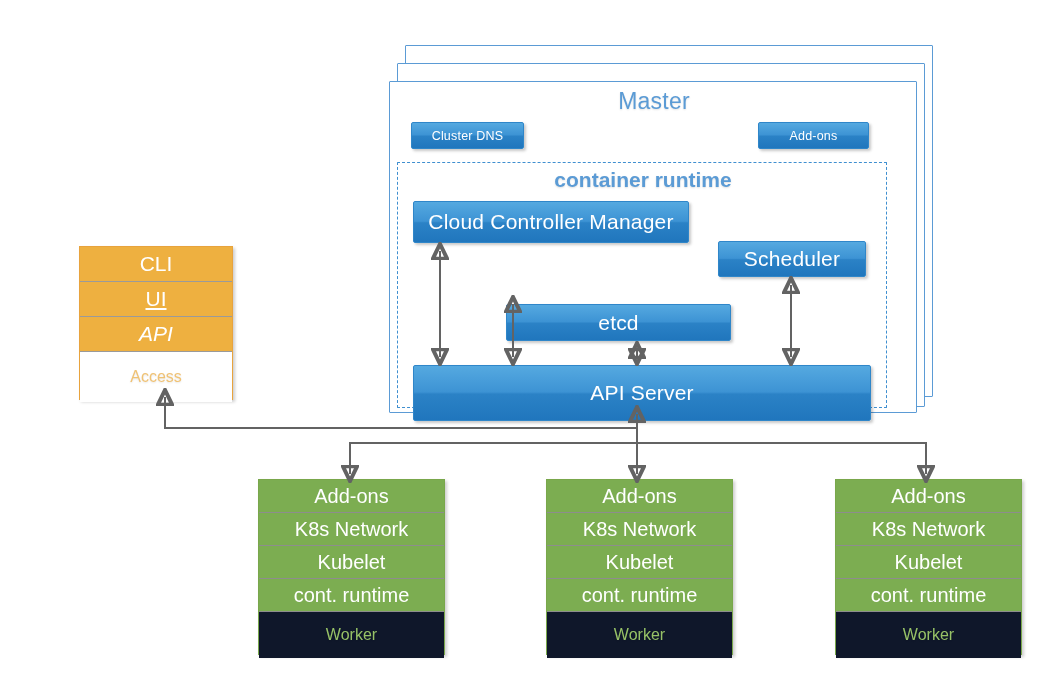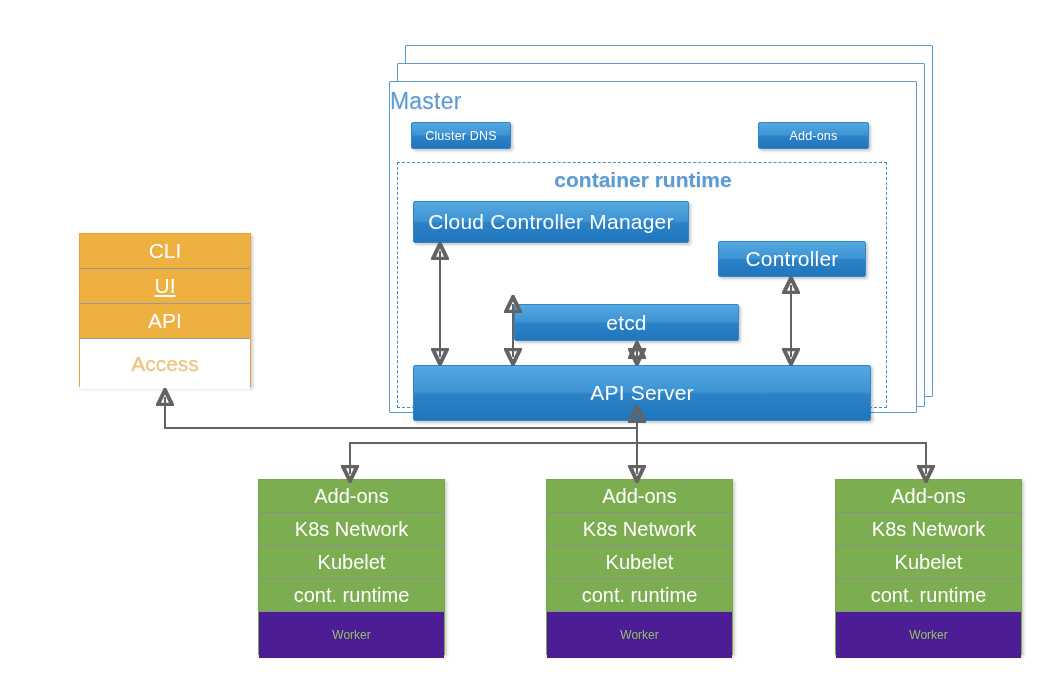--- a/index.html
+++ b/index.html
@@ -27,21 +27,21 @@
     background: #ffffff;
     border: 1.4px solid #5b9bd5;
     border-radius: 1px;
   }
   .panel-back  { box-shadow: none; }
   .panel-main  { z-index: 4; }
 
   .master-title {
     color: #5b9bd5;
     font-size: 23px;
-    text-align: left;
+    text-align: center;
     letter-spacing: .2px;
     white-space: nowrap;
     text-shadow: 0 1px 2px rgba(0,0,0,.12);
   }
 
   
   .dashed-region {
     border: 1.6px dashed #3f8fd0;
     background: transparent;
     border-radius: 1px;
@@ -83,21 +83,21 @@
     font-size: 21px;
     display: flex;
     align-items: center;
     justify-content: center;
     border-bottom: 1.5px solid #9a9a9a;
     white-space: nowrap;
   }
   .orange-foot {
     background: #ffffff;
     color: #f0c274;
-    font-size: 21px;
+    font-size: 16px;
     display: flex;
     align-items: center;
     justify-content: center;
     white-space: nowrap;
     text-shadow: 0 1px 2px rgba(0,0,0,.10);
   }
 
   
   .green-wrap {
     border: 1px solid #79a74b;
@@ -108,23 +108,23 @@
     background: #7cad51;
     color: #ffffff;
     font-size: 20px;
     display: flex;
     align-items: center;
     justify-content: center;
     border-bottom: 1.5px solid #8d8d8d;
     white-space: nowrap;
   }
   .green-foot {
-    background: #4c1d95;
+    background: #0f172a;
     color: #97c267;
-    font-size: 12px;
+    font-size: 16px;
     display: flex;
     align-items: center;
     justify-content: center;
     white-space: nowrap;
     text-shadow: 0 1px 2px rgba(0,0,0,.10);
   }
 
   
   svg.wires {
     position: absolute;
@@ -140,43 +140,43 @@
 
 <div id="canvas">
 
   <div class="abs panel panel-back" style="left:405px; top:45px; width:528px; height:352px; z-index:2;"></div>
   <div class="abs panel panel-back" style="left:397px; top:63px; width:528px; height:344px; z-index:3;"></div>
 
   <div class="abs panel panel-main" style="left:389px; top:81px; width:528px; height:332px;">
 
     <div class="abs master-title" style="left:0; top:6px; width:528px;">Master</div>
 
-    <div class="abs bluebox small" style="left:21px; top:40px; width:100px; height:27px;">Cluster DNS</div>
+    <div class="abs bluebox small" style="left:21px; top:40px; width:113px; height:27px;">Cluster DNS</div>
 
     <div class="abs bluebox small" style="left:368px; top:40px; width:111px; height:27px;">Add-ons</div>
 
     <div class="abs dashed-region" style="left:7px; top:80px; width:490px; height:246px;font-weight:bold;">
 
       <div class="abs runtime-title" style="left:0; top:5px; width:490px;">container runtime</div>
     </div>
 
     <div class="abs bluebox big" style="left:23px; top:119px; width:276px; height:42px; z-index:5;">Cloud Controller Manager</div>
 
 
-    <div class="abs bluebox big" style="left:124px; top:222px; width:225px; height:37px; z-index:5;">etcd</div>
+    <div class="abs bluebox big" style="left:116px; top:222px; width:225px; height:37px; z-index:5;">etcd</div>
 
     <div class="abs bluebox big" style="left:23px; top:283px; width:458px; height:56px; z-index:5;">API Server</div>
 
-    <div class="abs bluebox big" style="left:328px; top:159px; width:148px; height:36px; z-index:5;">Controller</div>
-  </div>
-
-  <div class="abs stack-wrap" style="left:79px; top:233px; width:172px; height:154px; z-index:4;">
+    <div class="abs bluebox big" style="left:328px; top:159px; width:148px; height:36px; z-index:5;">Scheduler</div>
+  </div>
+
+  <div class="abs stack-wrap" style="left:79px; top:246px; width:154px; height:154px; z-index:4;">
     <div class="orange-cell" style="height:34px;">CLI</div>
     <div class="orange-cell" style="height:34px;text-decoration:underline;">UI</div>
-    <div class="orange-cell" style="height:34px;">API</div>
+    <div class="orange-cell" style="height:34px;font-style:italic;">API</div>
     <div class="orange-foot" style="height:50px;">Access</div>
   </div>
 
   <div class="abs green-wrap" style="left:258px; top:479px; width:187px; height:176px; z-index:4;">
     <div class="green-cell" style="height:32px;">Add-ons</div>
     <div class="green-cell" style="height:32px;">K8s Network</div>
     <div class="green-cell" style="height:32px;">Kubelet</div>
     <div class="green-cell" style="height:32px;">cont. runtime</div>
     <div class="green-foot" style="height:46px;">Worker</div>
   </div>

